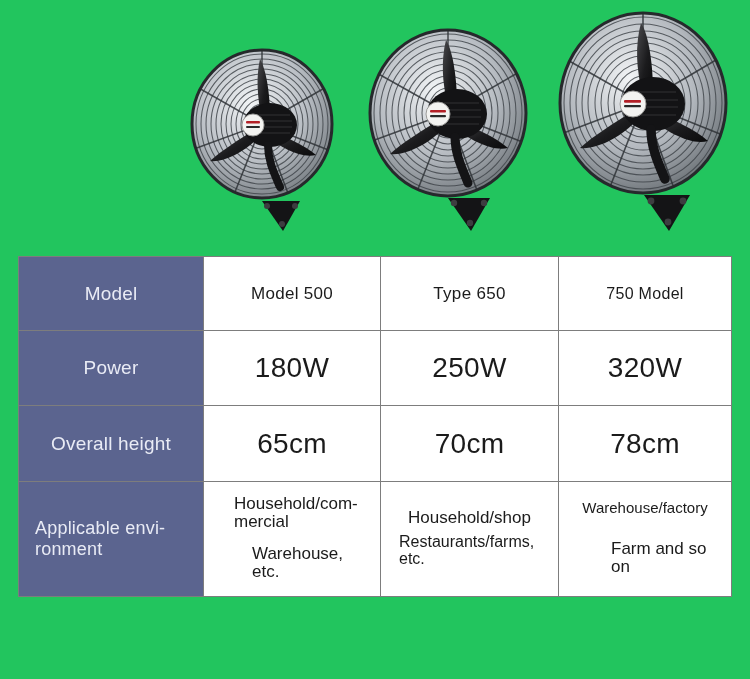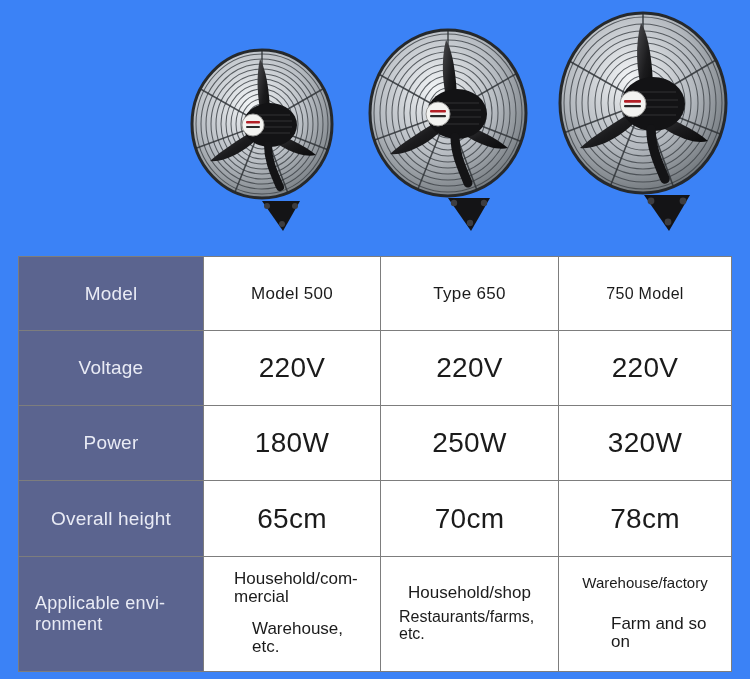--- a/index.html
+++ b/index.html
@@ -13,21 +13,21 @@
     overflow: hidden;
     background: #e8eef9;
     font-family: "Liberation Sans", sans-serif;
     -webkit-font-smoothing: antialiased;
   }
 
   .page {
     position: relative;
     width: 750px;
     height: 679px;
-    background: #3b82f6;
+    background: #22c55e;
   }
 
   
   .product-strip {
     position: absolute;
     left: 0;
     top: 0;
     width: 750px;
     height: 245px;
   }
@@ -358,26 +358,20 @@
         <col class="col-v3">
     </colgroup>
     <tbody>
       <tr class="r-model">
         <td class="label-cell">Model</td>
         <td class="value-cell model-row">Model 500</td>
         <td class="value-cell model-row">Type 650</td>
         <td class="value-cell model-row m3">750 Model</td>
       </tr>
 
-      <tr class="r-voltage">
-        <td class="label-cell">Voltage</td>
-        <td class="value-cell">220V</td>
-        <td class="value-cell">220V</td>
-        <td class="value-cell">220V</td>
-      </tr>
 
       <tr class="r-power">
         <td class="label-cell">Power</td>
         <td class="value-cell">180W</td>
         <td class="value-cell">250W</td>
         <td class="value-cell">320W</td>
       </tr>
 
 
       <tr class="r-height">

